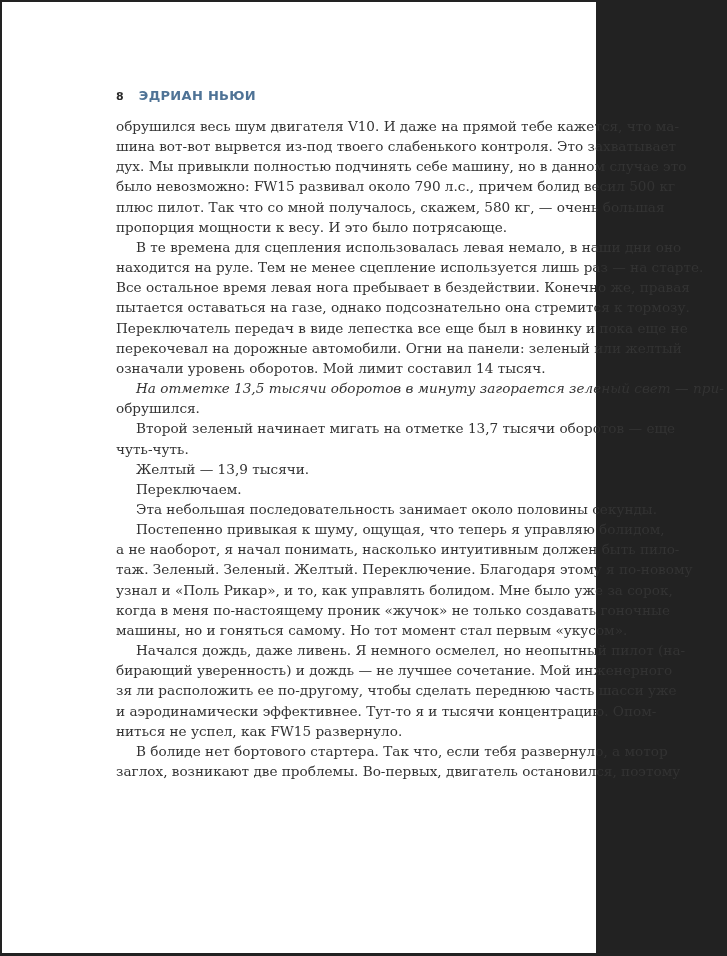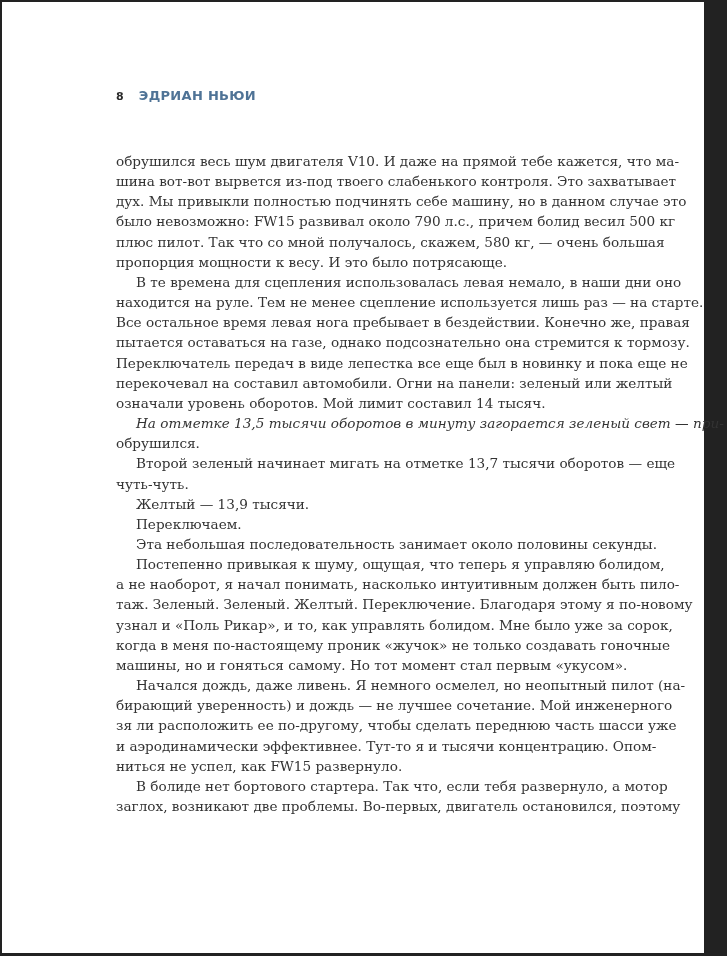--- a/index.html
+++ b/index.html
@@ -1,33 +1,33 @@
 <!DOCTYPE html>
 <html><head>
 <meta charset="utf-8">
 <style>
   html, body { margin: 0; padding: 0; }
   body {
     width: 727px; height: 956px; background: #222; position: relative; overflow: hidden;
   }
   .page {
-    position: absolute; left: 2px; top: 2px; width: 702px; height: 951px;
+    position: absolute; left: 2px; top: 2px; width: 594px; height: 951px;
     background: #ffffff;
   }
   .running-head {
     position: absolute; left: 114px; top: 86px;
     font-family: "DejaVu Sans", sans-serif; font-weight: bold;
     font-size: 13px; letter-spacing: 0.3px; white-space: nowrap;
   }
   .running-head .pnum { color: #2a2a2a; font-size: 11px; margin-right: 10px; }
   .running-head .ptitle { color: #4f7396; }
   .body-text {
     position: absolute; left: 114px; top: 114px; width: 537px;
     font-family: "DejaVu Serif", serif; font-size: 13.6px; line-height: 20.15px;
-    color: #333333; text-align: justify; margin-top: 35px;
+    color: #333333; text-align: justify;
   }
   .body-text p { margin: 0; }
   .line { display: block; text-align: justify; text-align-last: justify; white-space: nowrap; }
   .line.last { text-align-last: left; }
 </style>
 </head>
 <body>
 
 <div class="page">
   <div class="running-head">
@@ -43,21 +43,21 @@
         <span class="line">было невозможно: FW15 развивал около 790 л.с., причем болид весил 500 кг</span>
         <span class="line">плюс пилот. Так что со мной получалось, скажем, 580 кг, — очень большая</span>
         <span class="line last">пропорция мощности к весу. И это было потрясающе.</span>
       </p>
       <p>
         <span class="line" style="text-indent: 20px;">В те времена для сцепления использовалась левая немало, в наши дни оно</span>
         <span class="line">находится на руле. Тем не менее сцепление используется лишь раз — на старте.</span>
         <span class="line">Все остальное время левая нога пребывает в бездействии. Конечно же, правая</span>
         <span class="line">пытается оставаться на газе, однако подсознательно она стремится к тормозу.</span>
         <span class="line">Переключатель передач в виде лепестка все еще был в новинку и пока еще не</span>
-        <span class="line">перекочевал на составил автомобили. Огни на панели: зеленый или желтый</span>
+        <span class="line">перекочевал на дорожные автомобили. Огни на панели: зеленый или желтый</span>
         <span class="line last">означали уровень оборотов. Мой лимит составил 14 тысяч.</span>
       </p>
       <p>
         <span class="line" style="text-indent: 20px; font-style: italic;">На отметке 13,5 тысячи оборотов в минуту загорается зеленый свет — при-</span>
         <span class="line last">обрушился.</span>
       </p>
       <p>
         <span class="line" style="text-indent: 20px;">Второй зеленый начинает мигать на отметке 13,7 тысячи оборотов — еще</span>
         <span class="line last">чуть-чуть.</span>
       </p>

